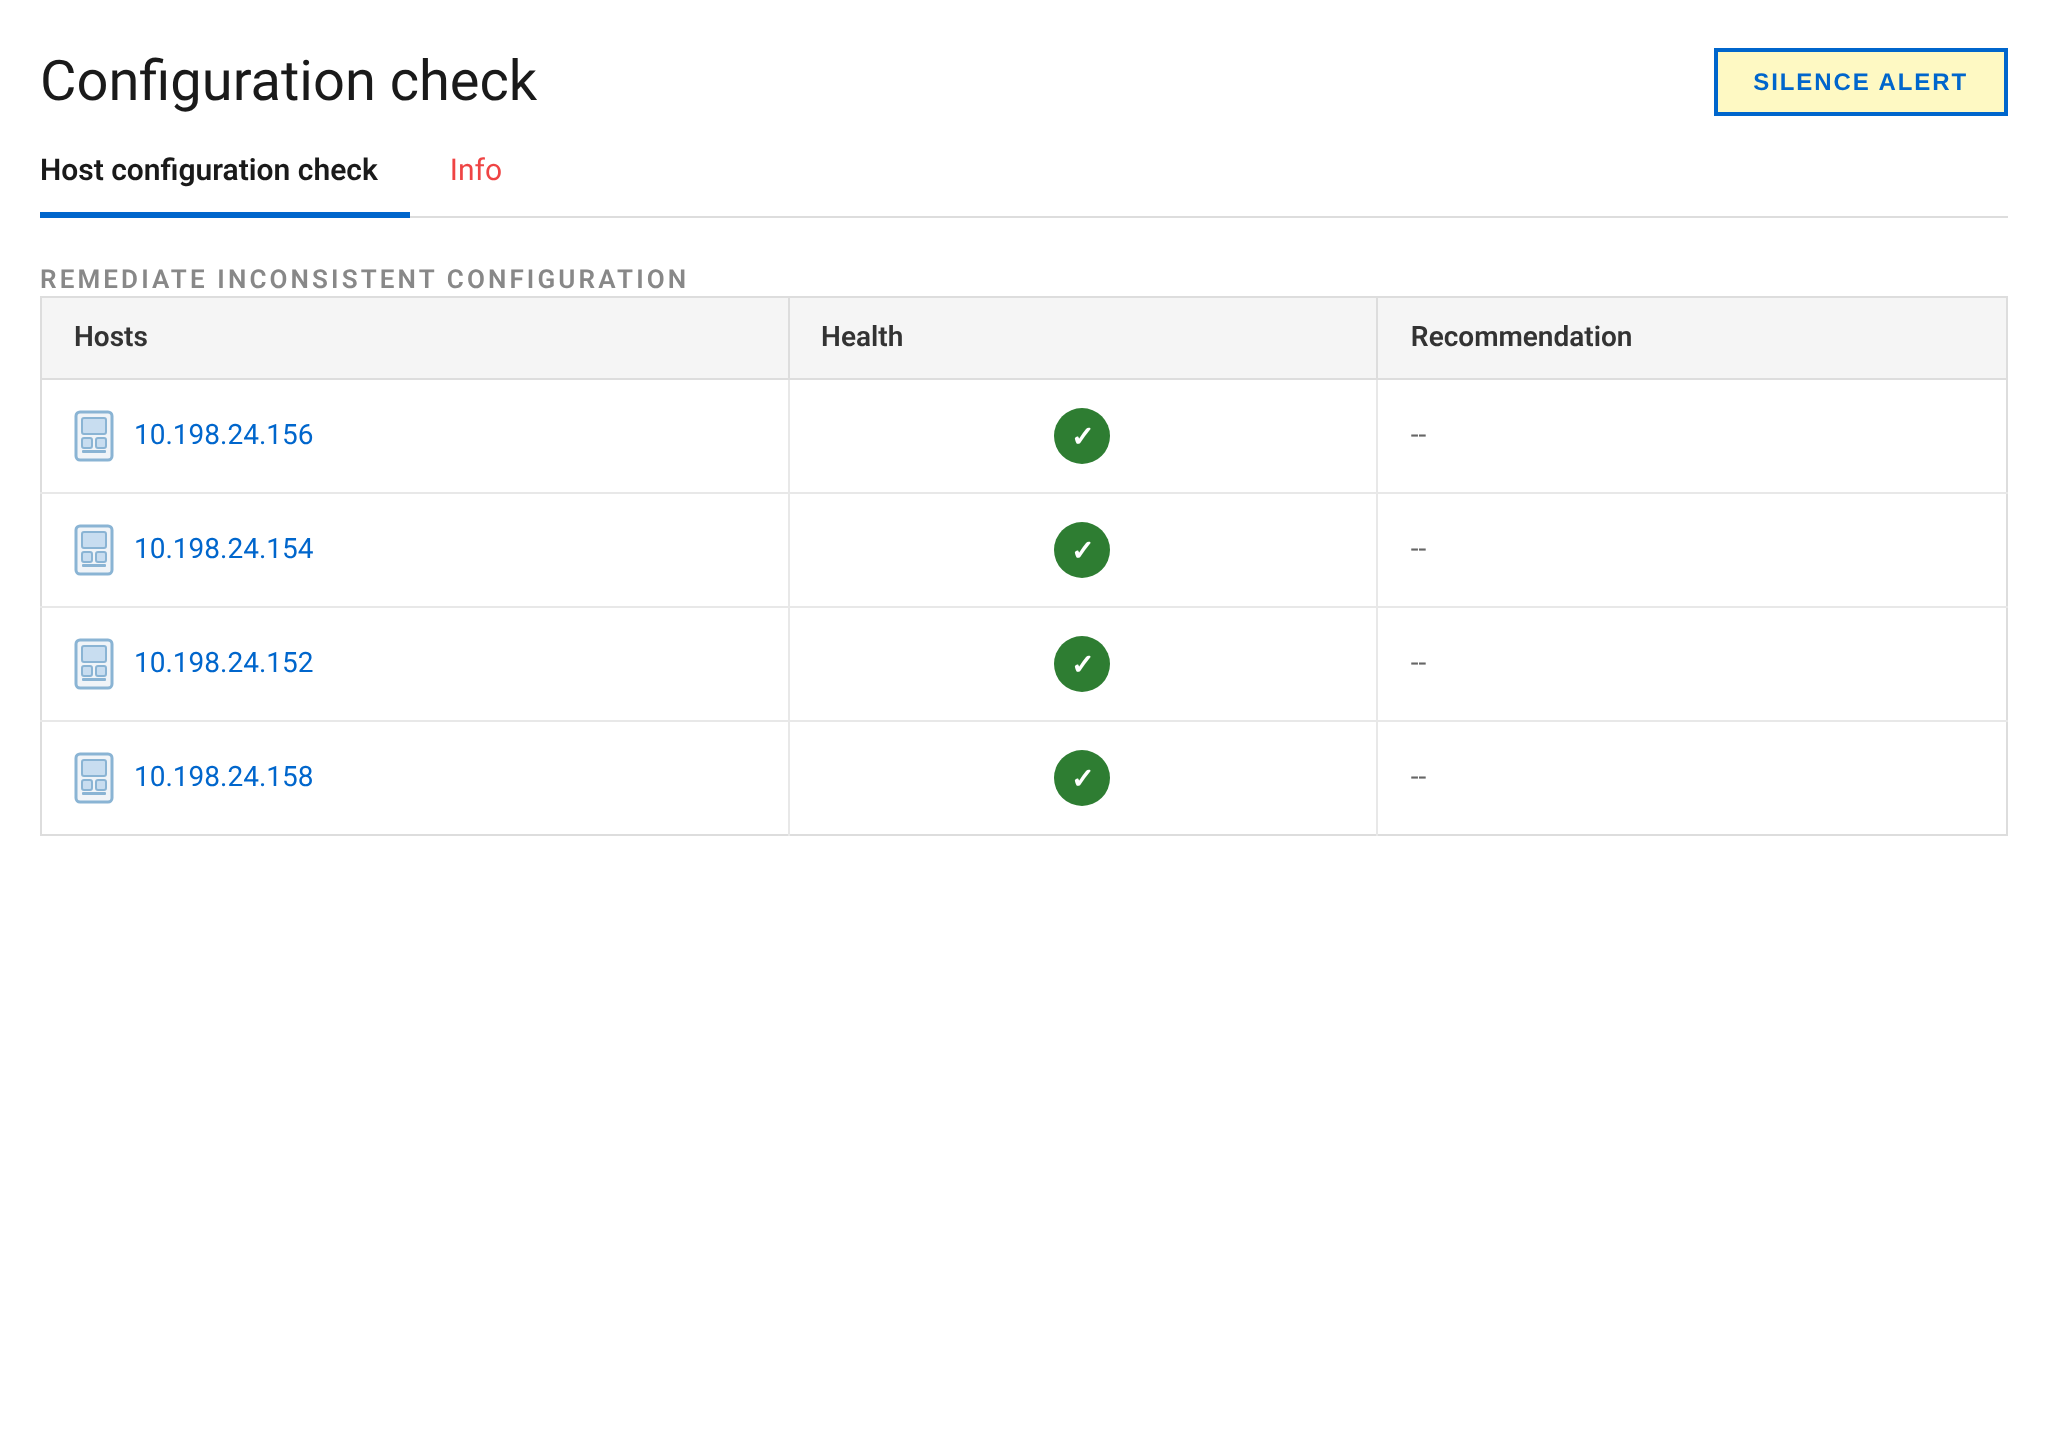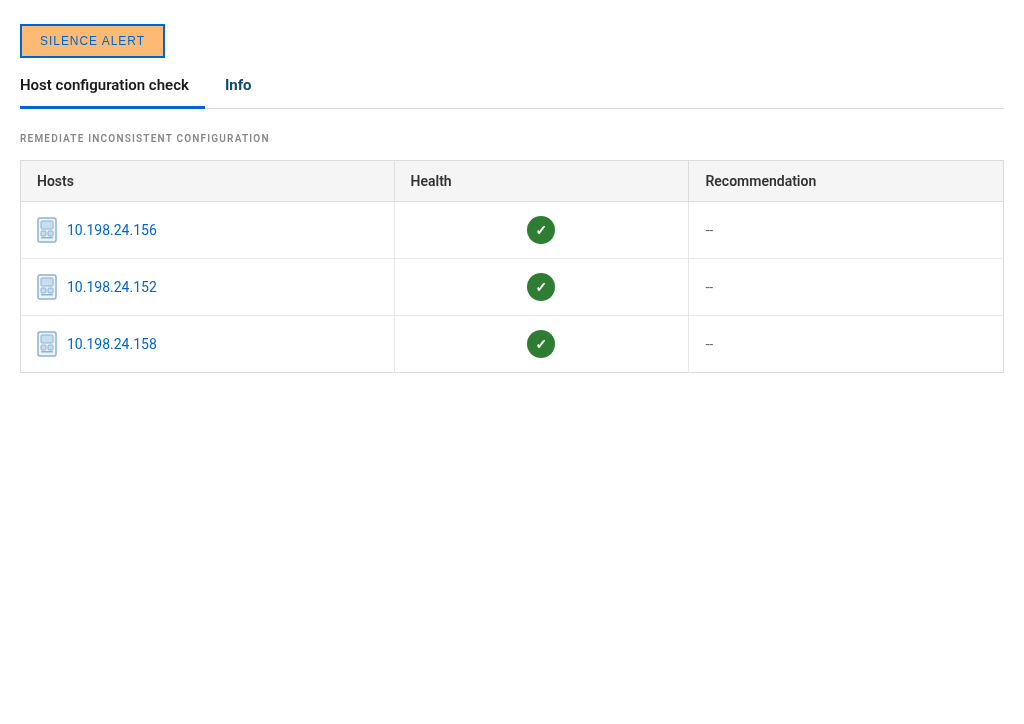--- a/index.html
+++ b/index.html
@@ -23,60 +23,58 @@
     }
 
     .page-title {
       font-size: 28px;
       font-weight: 400;
       color: #1a1a1a;
     }
 
     .silence-alert-btn {
       border: 2px solid #0066cc;
-      background: #fdba74;
+      background: #fef9c3;
       color: #0066cc;
       padding: 8px 18px;
       font-size: 12px;
-      font-weight: 400;
+      font-weight: 700;
       letter-spacing: 0.08em;
       cursor: pointer;
       text-transform: uppercase;
     }
 
     .tabs {
       display: flex;
       border-bottom: 1px solid #ddd;
       margin-bottom: 24px;
     }
 
     .tab {
       padding: 10px 16px 12px 0;
       cursor: pointer;
       font-size: 15px;
-      color: #0c4a6e;
+      color: #ef4444;
       margin-right: 20px;
       border-bottom: 3px solid transparent;
       margin-bottom: -1px;
-      font-weight: bold;
     }
 
     .tab.active {
       color: #1a1a1a;
       font-weight: 600;
       border-bottom: 3px solid #0066cc;
     }
 
     .section-label {
-      font-size: 10px;
+      font-size: 13px;
       font-weight: 600;
       letter-spacing: 0.12em;
       color: #888;
       text-transform: uppercase;
-      margin-bottom: 16px;
     }
 
     .data-table {
       width: 100%;
       border-collapse: collapse;
       border: 1px solid #ddd;
     }
 
     .data-table thead tr {
       background: #f5f5f5;
@@ -150,20 +148,21 @@
     }
 
     .col-hosts { width: 38%; }
     .col-health { width: 30%; }
     .col-recommendation { width: 32%; }
   </style>
 </head>
 <body>
 
 <div class="page-header">
+  <h1 class="page-title">Configuration check</h1>
   <button class="silence-alert-btn">SILENCE ALERT</button>
 </div>
 
 <div class="tabs">
   <div class="tab active">
     <span>Host configuration check</span>
   </div>
   <div class="tab">
     <span>Info</span>
   </div>
@@ -207,20 +206,38 @@
       <tr>
         <td>
       <div class="host-cell">
         <svg class="host-icon" viewBox="0 0 20 26" fill="none" xmlns="http://www.w3.org/2000/svg">
           <rect x="1" y="1" width="18" height="24" rx="2" fill="#f0f4f8" stroke="#8ab4d4" stroke-width="1.5"></rect>
           <rect x="4" y="4" width="12" height="8" rx="1" fill="#c8ddf0" stroke="#8ab4d4" stroke-width="1"></rect>
           <rect x="4" y="14" width="5" height="5" rx="1" fill="#c8ddf0" stroke="#8ab4d4" stroke-width="1"></rect>
           <rect x="11" y="14" width="5" height="5" rx="1" fill="#c8ddf0" stroke="#8ab4d4" stroke-width="1"></rect>
           <rect x="4" y="20" width="12" height="1.5" rx="0.5" fill="#8ab4d4"></rect>
         </svg>
+        <a class="host-link" href="#">10.198.24.154</a>
+      </div>
+    </td>
+        <td class="health-cell">
+      <span class="check-icon">✓</span>
+    </td>
+        <td class="recommendation-cell">--</td>
+      </tr>
+      <tr>
+        <td>
+      <div class="host-cell">
+        <svg class="host-icon" viewBox="0 0 20 26" fill="none" xmlns="http://www.w3.org/2000/svg">
+          <rect x="1" y="1" width="18" height="24" rx="2" fill="#f0f4f8" stroke="#8ab4d4" stroke-width="1.5"></rect>
+          <rect x="4" y="4" width="12" height="8" rx="1" fill="#c8ddf0" stroke="#8ab4d4" stroke-width="1"></rect>
+          <rect x="4" y="14" width="5" height="5" rx="1" fill="#c8ddf0" stroke="#8ab4d4" stroke-width="1"></rect>
+          <rect x="11" y="14" width="5" height="5" rx="1" fill="#c8ddf0" stroke="#8ab4d4" stroke-width="1"></rect>
+          <rect x="4" y="20" width="12" height="1.5" rx="0.5" fill="#8ab4d4"></rect>
+        </svg>
         <a class="host-link" href="#">10.198.24.152</a>
       </div>
     </td>
         <td class="health-cell">
       <span class="check-icon">✓</span>
     </td>
         <td class="recommendation-cell">--</td>
       </tr>
       <tr>
         <td>

